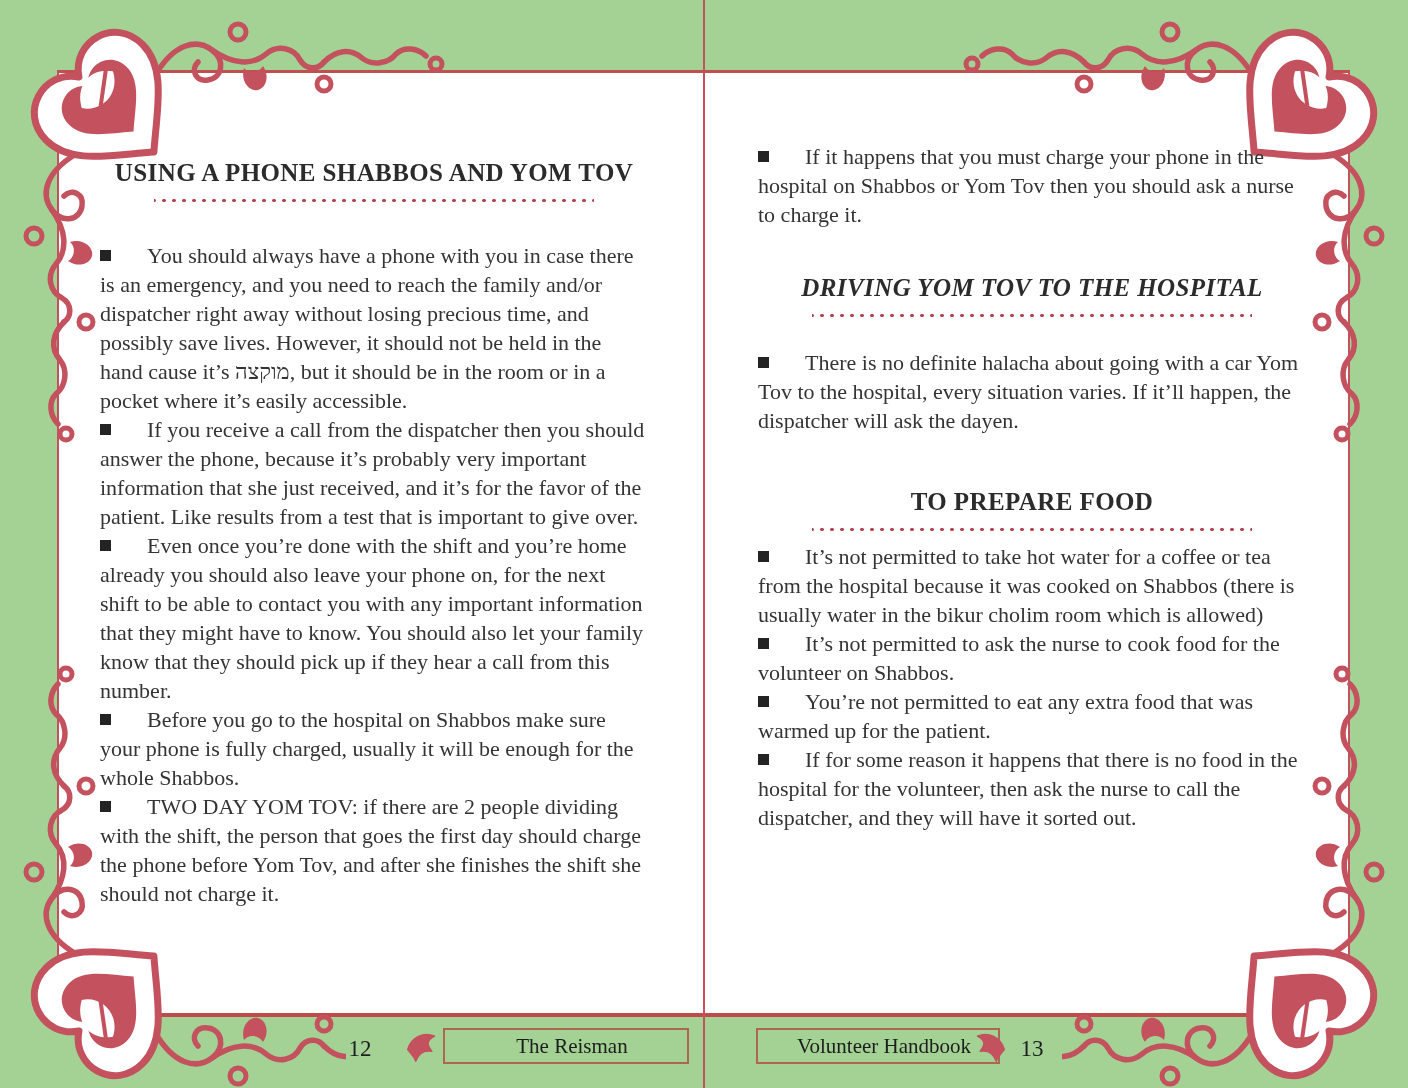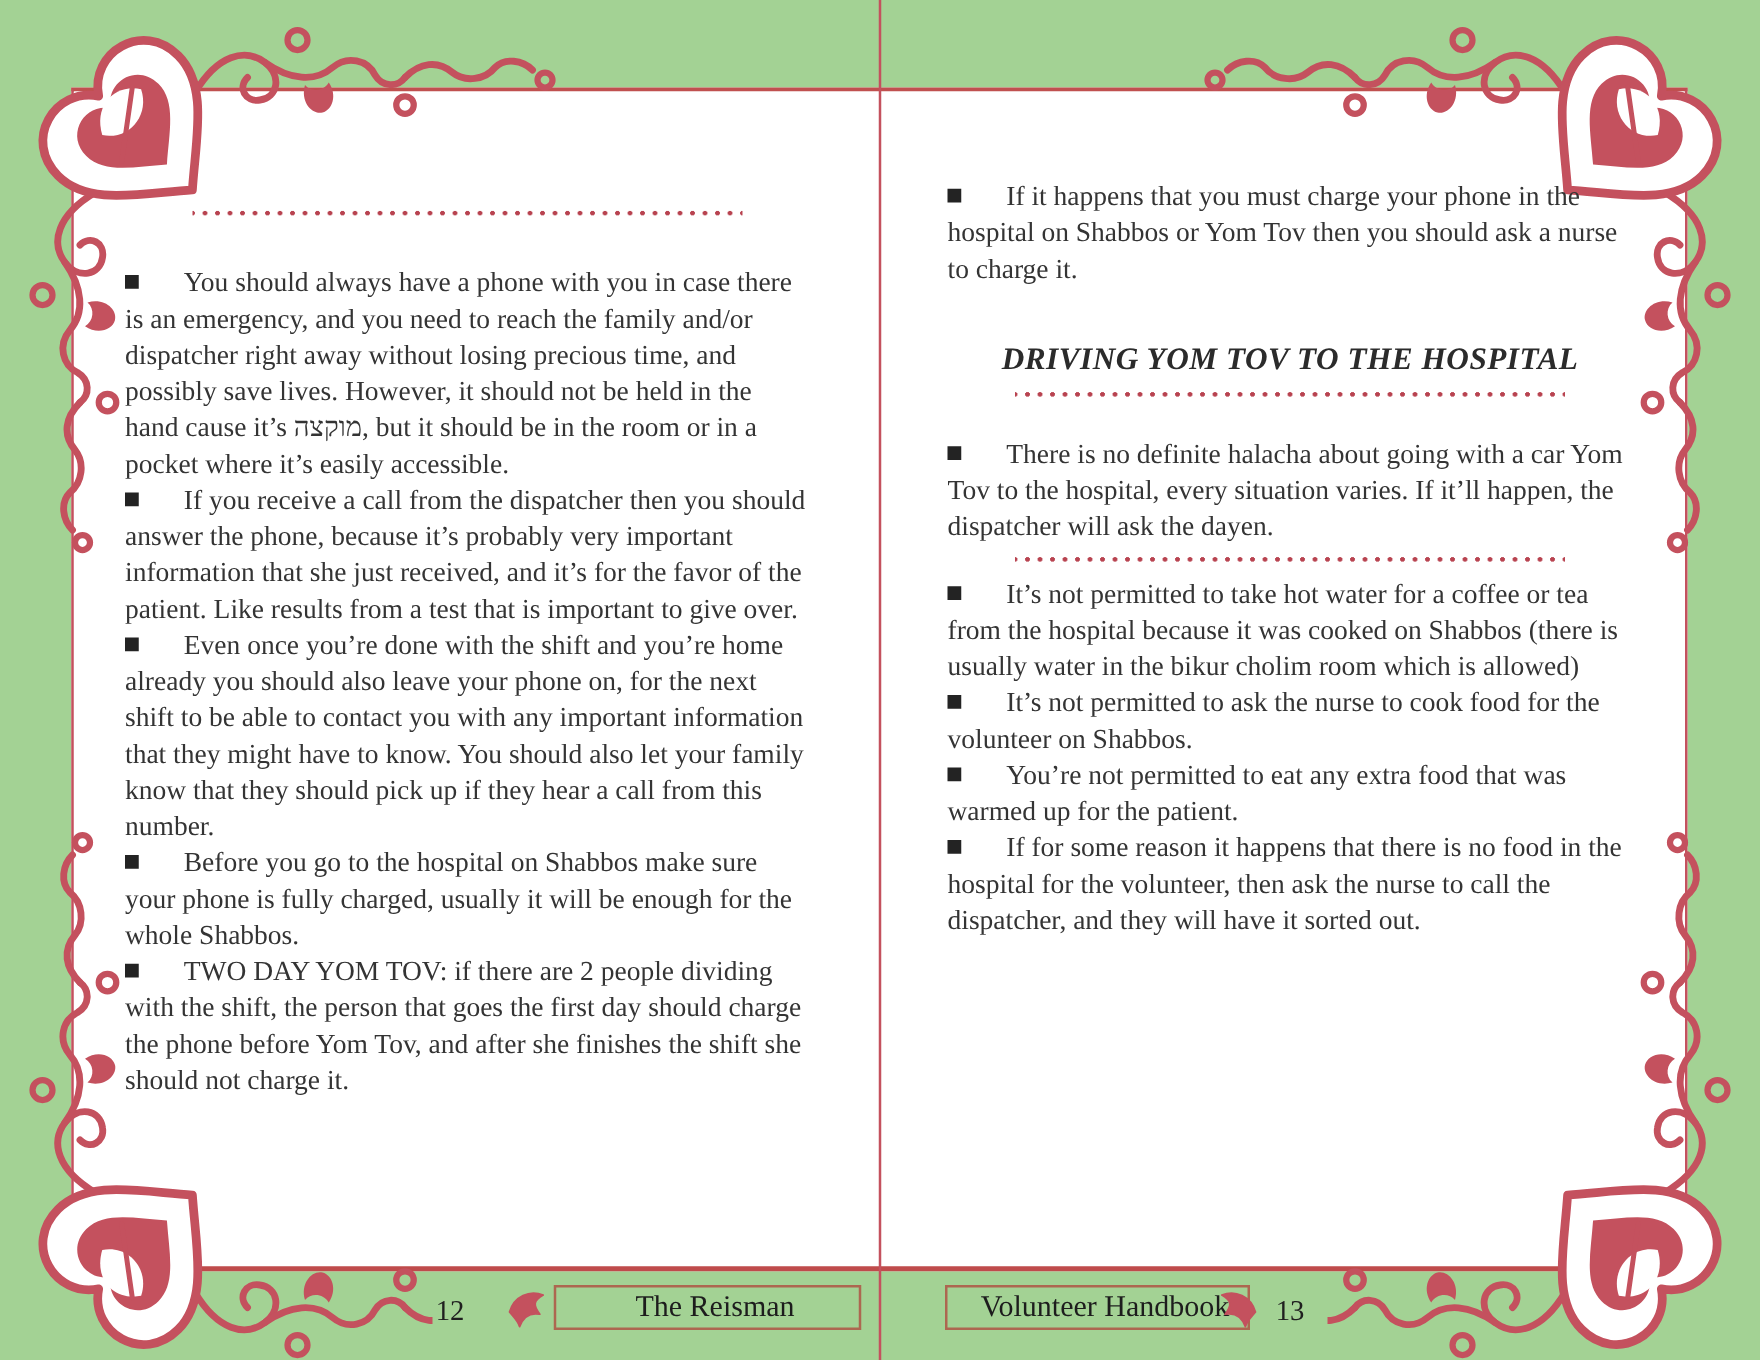--- a/index.html
+++ b/index.html
@@ -50,21 +50,21 @@
   
   .pageno{
     position:absolute;top:1036px;width:44px;text-align:center;
     font-size:23px;color:#1f1f1f;
   }
   .pageno-left{left:338px;}
   .pageno-right{left:1010px;}
   .book-box{
     position:absolute;top:1028px;height:36px;box-sizing:border-box;
     border:2px solid #ad6750;display:flex;align-items:center;justify-content:center;
-    font-size:24px;color:#1d1d1d;padding-left:12px;
+    font-size:21px;color:#1d1d1d;padding-left:12px;
   }
   .book-box-left{left:443px;width:246px;}
   .book-box-right{left:756px;width:244px;}
   .ribbon{position:absolute;top:1028px;width:36px;height:36px;}
   .ribbon-left{left:404px;}
   .ribbon-right{left:972px;transform:scaleX(-1);}
   .hidden-defs{position:absolute;width:0;height:0;overflow:hidden;}
 </style>
 </head>
 <body>
@@ -111,36 +111,38 @@
       <use href="#orn-src"></use>
     </svg>
   <svg class="orn orn-bl" width="340" height="460" viewBox="0 0 340 460">
       <use href="#orn-src"></use>
     </svg>
   <svg class="orn orn-br" width="340" height="460" viewBox="0 0 340 460">
       <use href="#orn-src"></use>
     </svg>
 
   <div class="col col-left">
+    <h2 class="sec-head">USING A PHONE SHABBOS AND YOM TOV</h2>
     <div class="dots"></div>
 
     <p class="bullet"><span class="sq"></span><span>You should always have a phone with you in case there is an emergency, and you need to reach the family and/or dispatcher right away without losing precious time, and possibly save lives. However, it should not be held in the hand cause it’s מוקצה, but it should be in the room or in a pocket where it’s easily accessible.</span></p>
     <p class="bullet"><span class="sq"></span><span>If you receive a call from the dispatcher then you should answer the phone, because it’s probably very important information that she just received, and it’s for the favor of the patient. Like results from a test that is important to give over.</span></p>
     <p class="bullet"><span class="sq"></span><span>Even once you’re done with the shift and you’re home already you should also leave your phone on, for the next shift to be able to contact you with any important information that they might have to know. You should also let your family know that they should pick up if they hear a call from this number.</span></p>
     <p class="bullet"><span class="sq"></span><span>Before you go to the hospital on Shabbos make sure your phone is fully charged, usually it will be enough for the whole Shabbos.</span></p>
     <p class="bullet"><span class="sq"></span><span>TWO DAY YOM TOV: if there are 2 people dividing with the shift, the person that goes the first day should charge the phone before Yom Tov, and after she finishes the shift she should not charge it.</span></p>
   </div>
 
   <div class="col col-right">
     <p class="bullet"><span class="sq"></span><span>If it happens that you must charge your phone in the hospital on Shabbos or Yom Tov then you should ask a nurse to charge it.</span></p>
 
     <h2 class="sec-head gap-lg">DRIVING YOM TOV TO THE HOSPITAL</h2>
     <div class="dots dots-mid"></div>
     <p class="bullet"><span class="sq"></span><span>There is no definite halacha about going with a car Yom Tov to the hospital, every situation varies. If it’ll happen, the dispatcher will ask the dayen.</span></p>
 
+    <h2 class="sec-head gap-xl">TO PREPARE FOOD</h2>
     <div class="dots dots-tight"></div>
     <p class="bullet"><span class="sq"></span><span>It’s not permitted to take hot water for a coffee or tea from the hospital because it was cooked on Shabbos (there is usually water in the bikur cholim room which is allowed)</span></p>
     <p class="bullet"><span class="sq"></span><span>It’s not permitted to ask the nurse to cook food for the volunteer on Shabbos.</span></p>
     <p class="bullet"><span class="sq"></span><span>You’re not permitted to eat any extra food that was warmed up for the patient.</span></p>
     <p class="bullet"><span class="sq"></span><span>If for some reason it happens that there is no food in the hospital for the volunteer, then ask the nurse to call the dispatcher, and they will have it sorted out.</span></p>
   </div>
 
   <div class="pageno pageno-left">12</div>
 
   <svg class="ribbon ribbon-left" viewBox="0 0 40 40">

